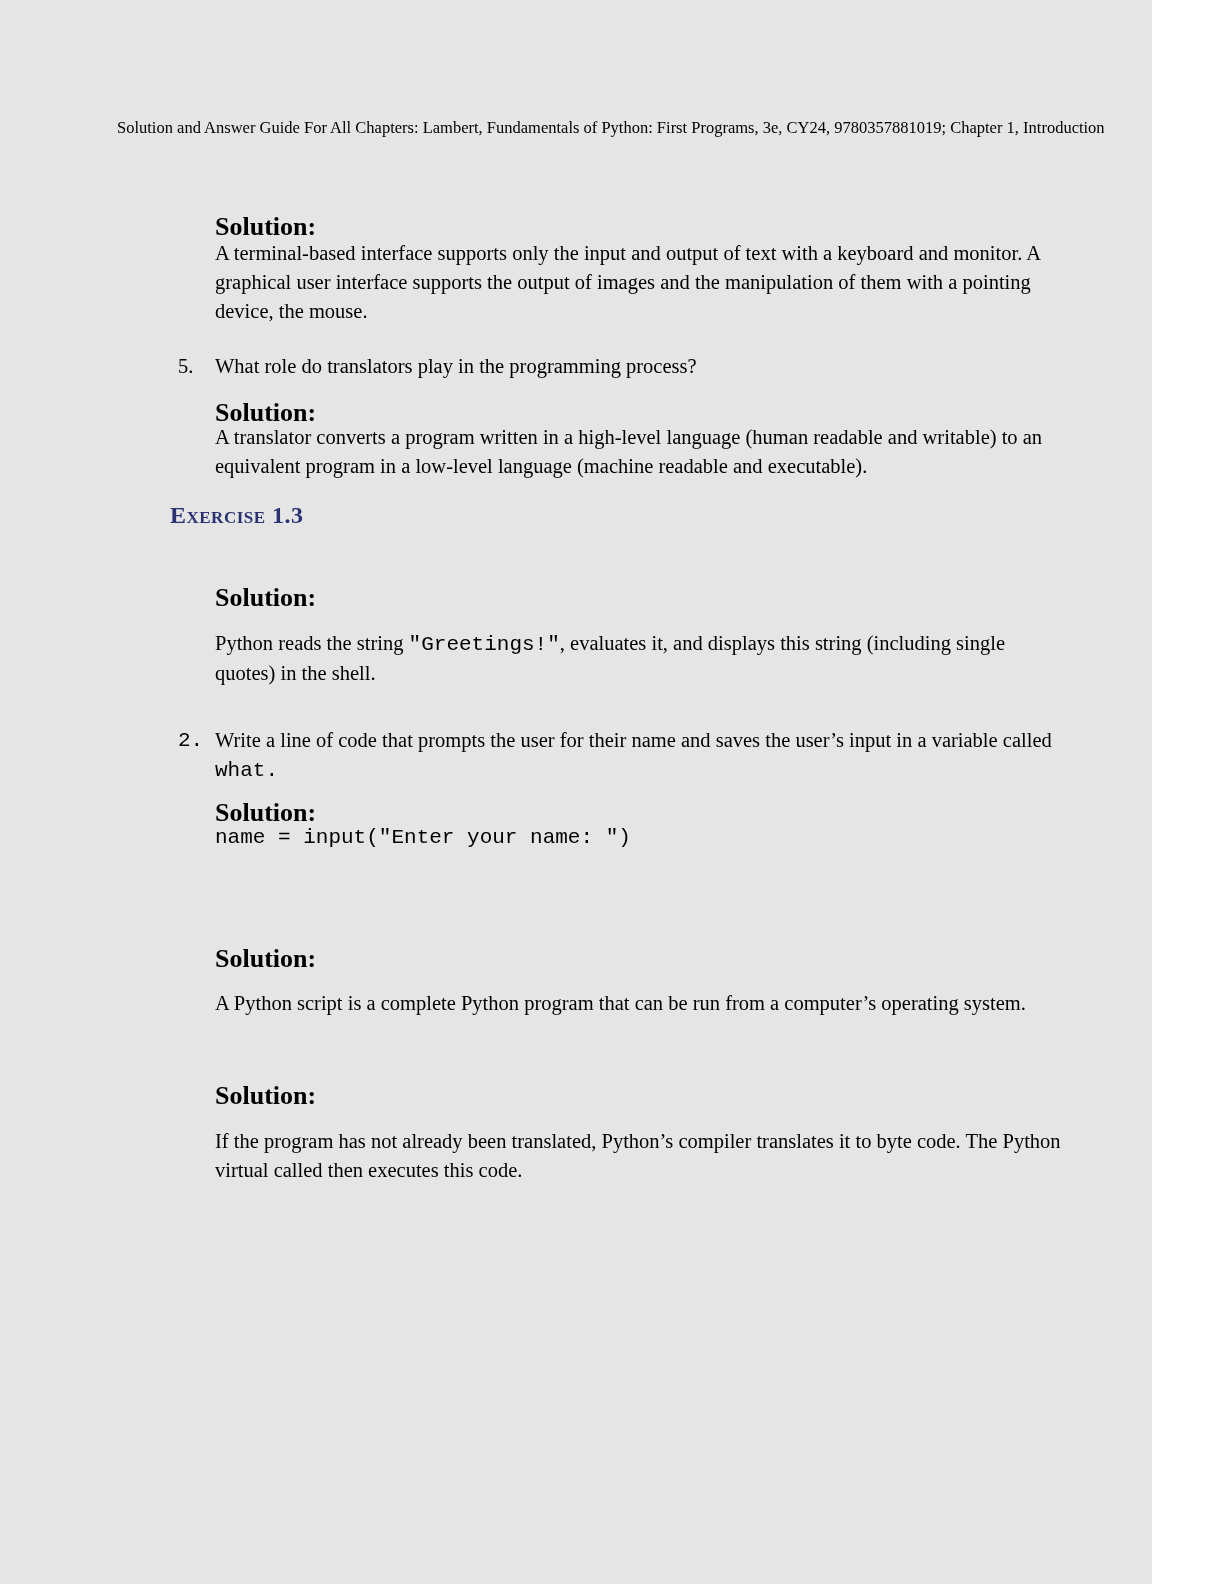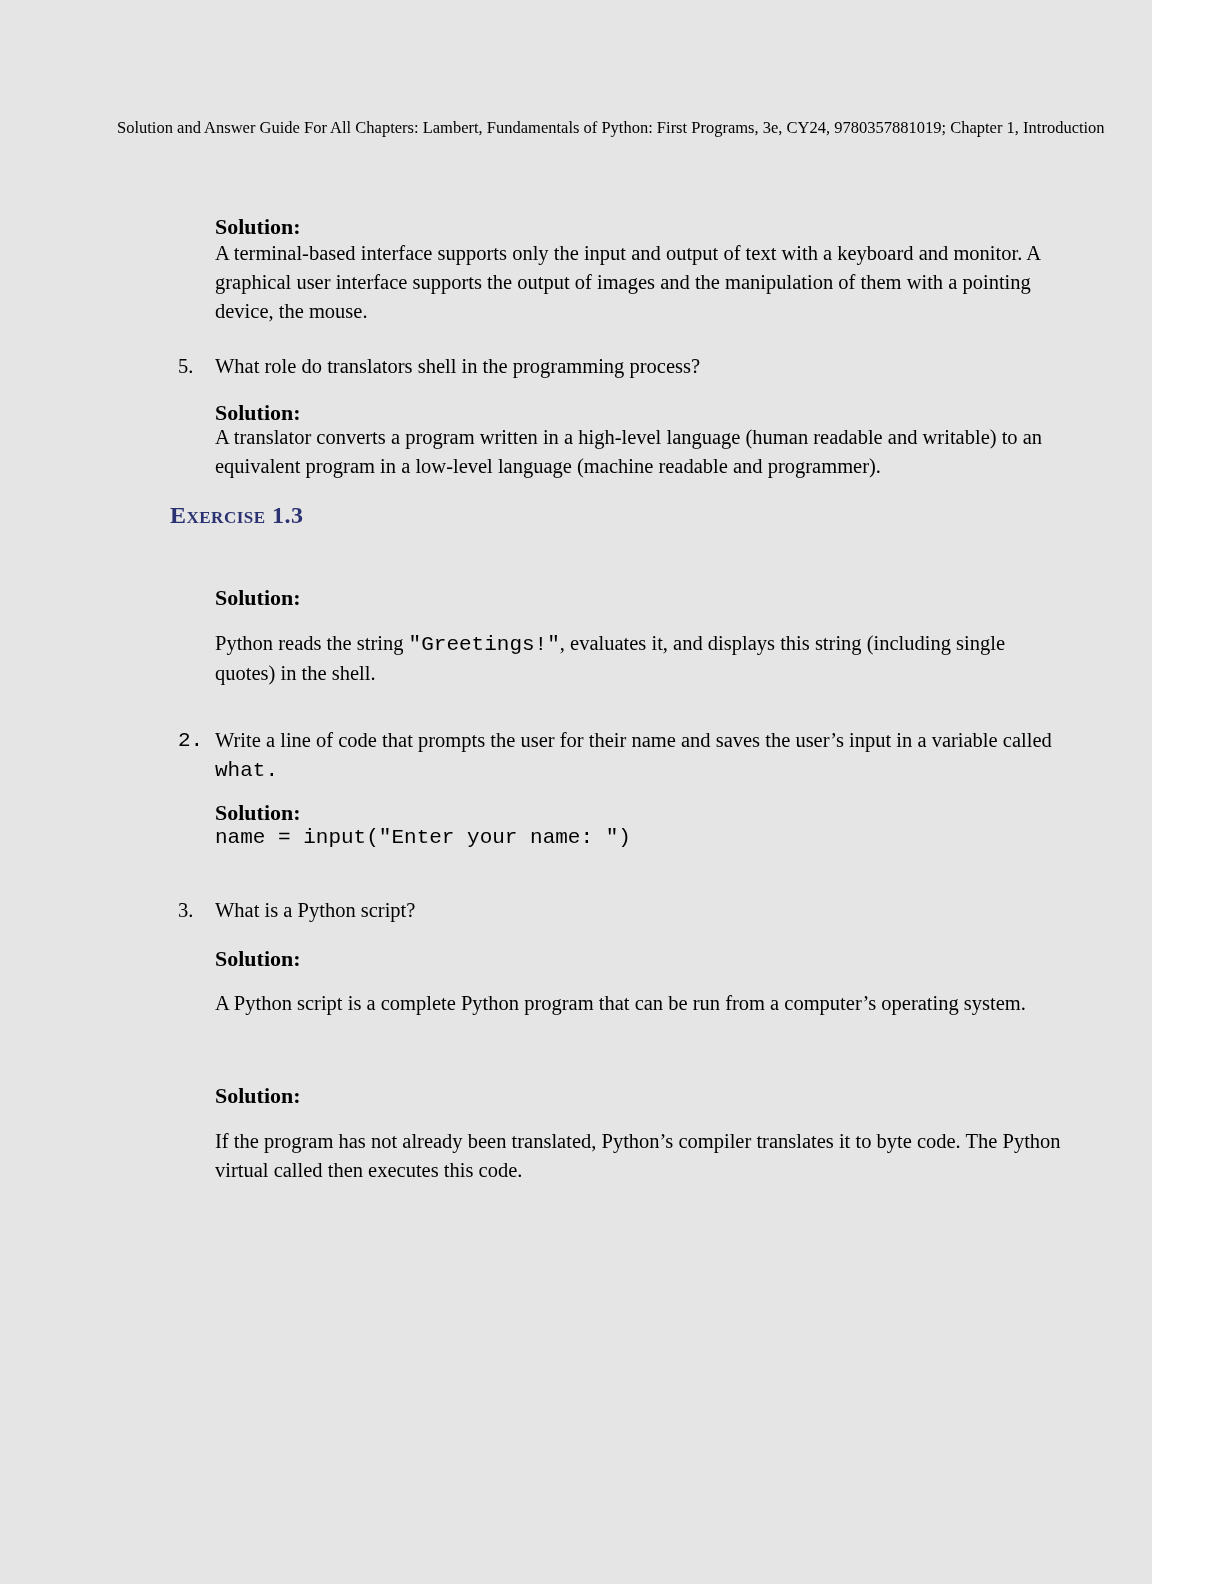--- a/index.html
+++ b/index.html
@@ -33,21 +33,21 @@
     vertical-align: top;
   }
   .qbody {
     display: inline-block;
     width: 850px;
     vertical-align: top;
   }
   .sol-label {
     position: absolute;
     left: 215px;
-    font-size: 22px;
+    font-size: 26px;
     line-height: 29px;
     font-weight: bold;
   }
   .sol-text {
     position: absolute;
     left: 215px;
     width: 855px;
     font-size: 20.5px;
     line-height: 29px;
   }
@@ -74,40 +74,37 @@
 <body>
 
 <div class="page">
 
   <div class="hdr">Solution and Answer Guide For All Chapters: Lambert, Fundamentals of Python: First Programs, 3e, CY24, 9780357881019; Chapter 1, Introduction</div>
 
   <div class="sol-label" style="top:212px">Solution:</div>
   <div class="sol-text" style="top:239px">A terminal-based interface supports only the input and output of text with a keyboard and monitor. A graphical user interface supports the output of images and the manipulation of them with a pointing device, the mouse.</div>
 
   <div class="q" style="top:352px">
-    <span class="qnum">5.</span><span class="qbody">What role do translators shell in the programming process?</span>
+    <span class="qnum">5.</span><span class="qbody">What role do translators play in the programming process?</span>
   </div>
   <div class="sol-label" style="top:398px">Solution:</div>
-  <div class="sol-text" style="top:423px">A translator converts a program written in a high-level language (human readable and writable) to an equivalent program in a low-level language (machine readable and programmer).</div>
+  <div class="sol-text" style="top:423px">A translator converts a program written in a high-level language (human readable and writable) to an equivalent program in a low-level language (machine readable and executable).</div>
 
   <div class="heading">Exercise 1.3</div>
 
   <div class="sol-label" style="top:583px">Solution:</div>
   <div class="sol-text" style="top:629px">
     <span>Python reads the string </span><span class="mono">"Greetings!"</span><span>, evaluates it, and displays this string (including single quotes) in the shell.</span>
   </div>
 
   <div class="q" style="top:726px">
     <span class="qnum mono">2.</span><span class="qbody"><span>Write a line of code that prompts the user for their name and saves the user’s input in a variable called</span><br><span class="mono">what.</span></span>
   </div>
   <div class="sol-label" style="top:798px">Solution:</div>
   <div class="sol-text mono" style="top:823px">name = input("Enter your name: ")</div>
 
-  <div class="q" style="top:896px">
-    <span class="qnum">3.</span><span class="qbody">What is a Python script?</span>
-  </div>
   <div class="sol-label" style="top:944px">Solution:</div>
   <div class="sol-text" style="top:989px">A Python script is a complete Python program that can be run from a computer’s operating system.</div>
 
   <div class="sol-label" style="top:1081px">Solution:</div>
   <div class="sol-text" style="top:1127px">If the program has not already been translated, Python’s compiler translates it to byte code. The Python virtual called then executes this code.</div>
 
 </div>
 
 </body></html>

